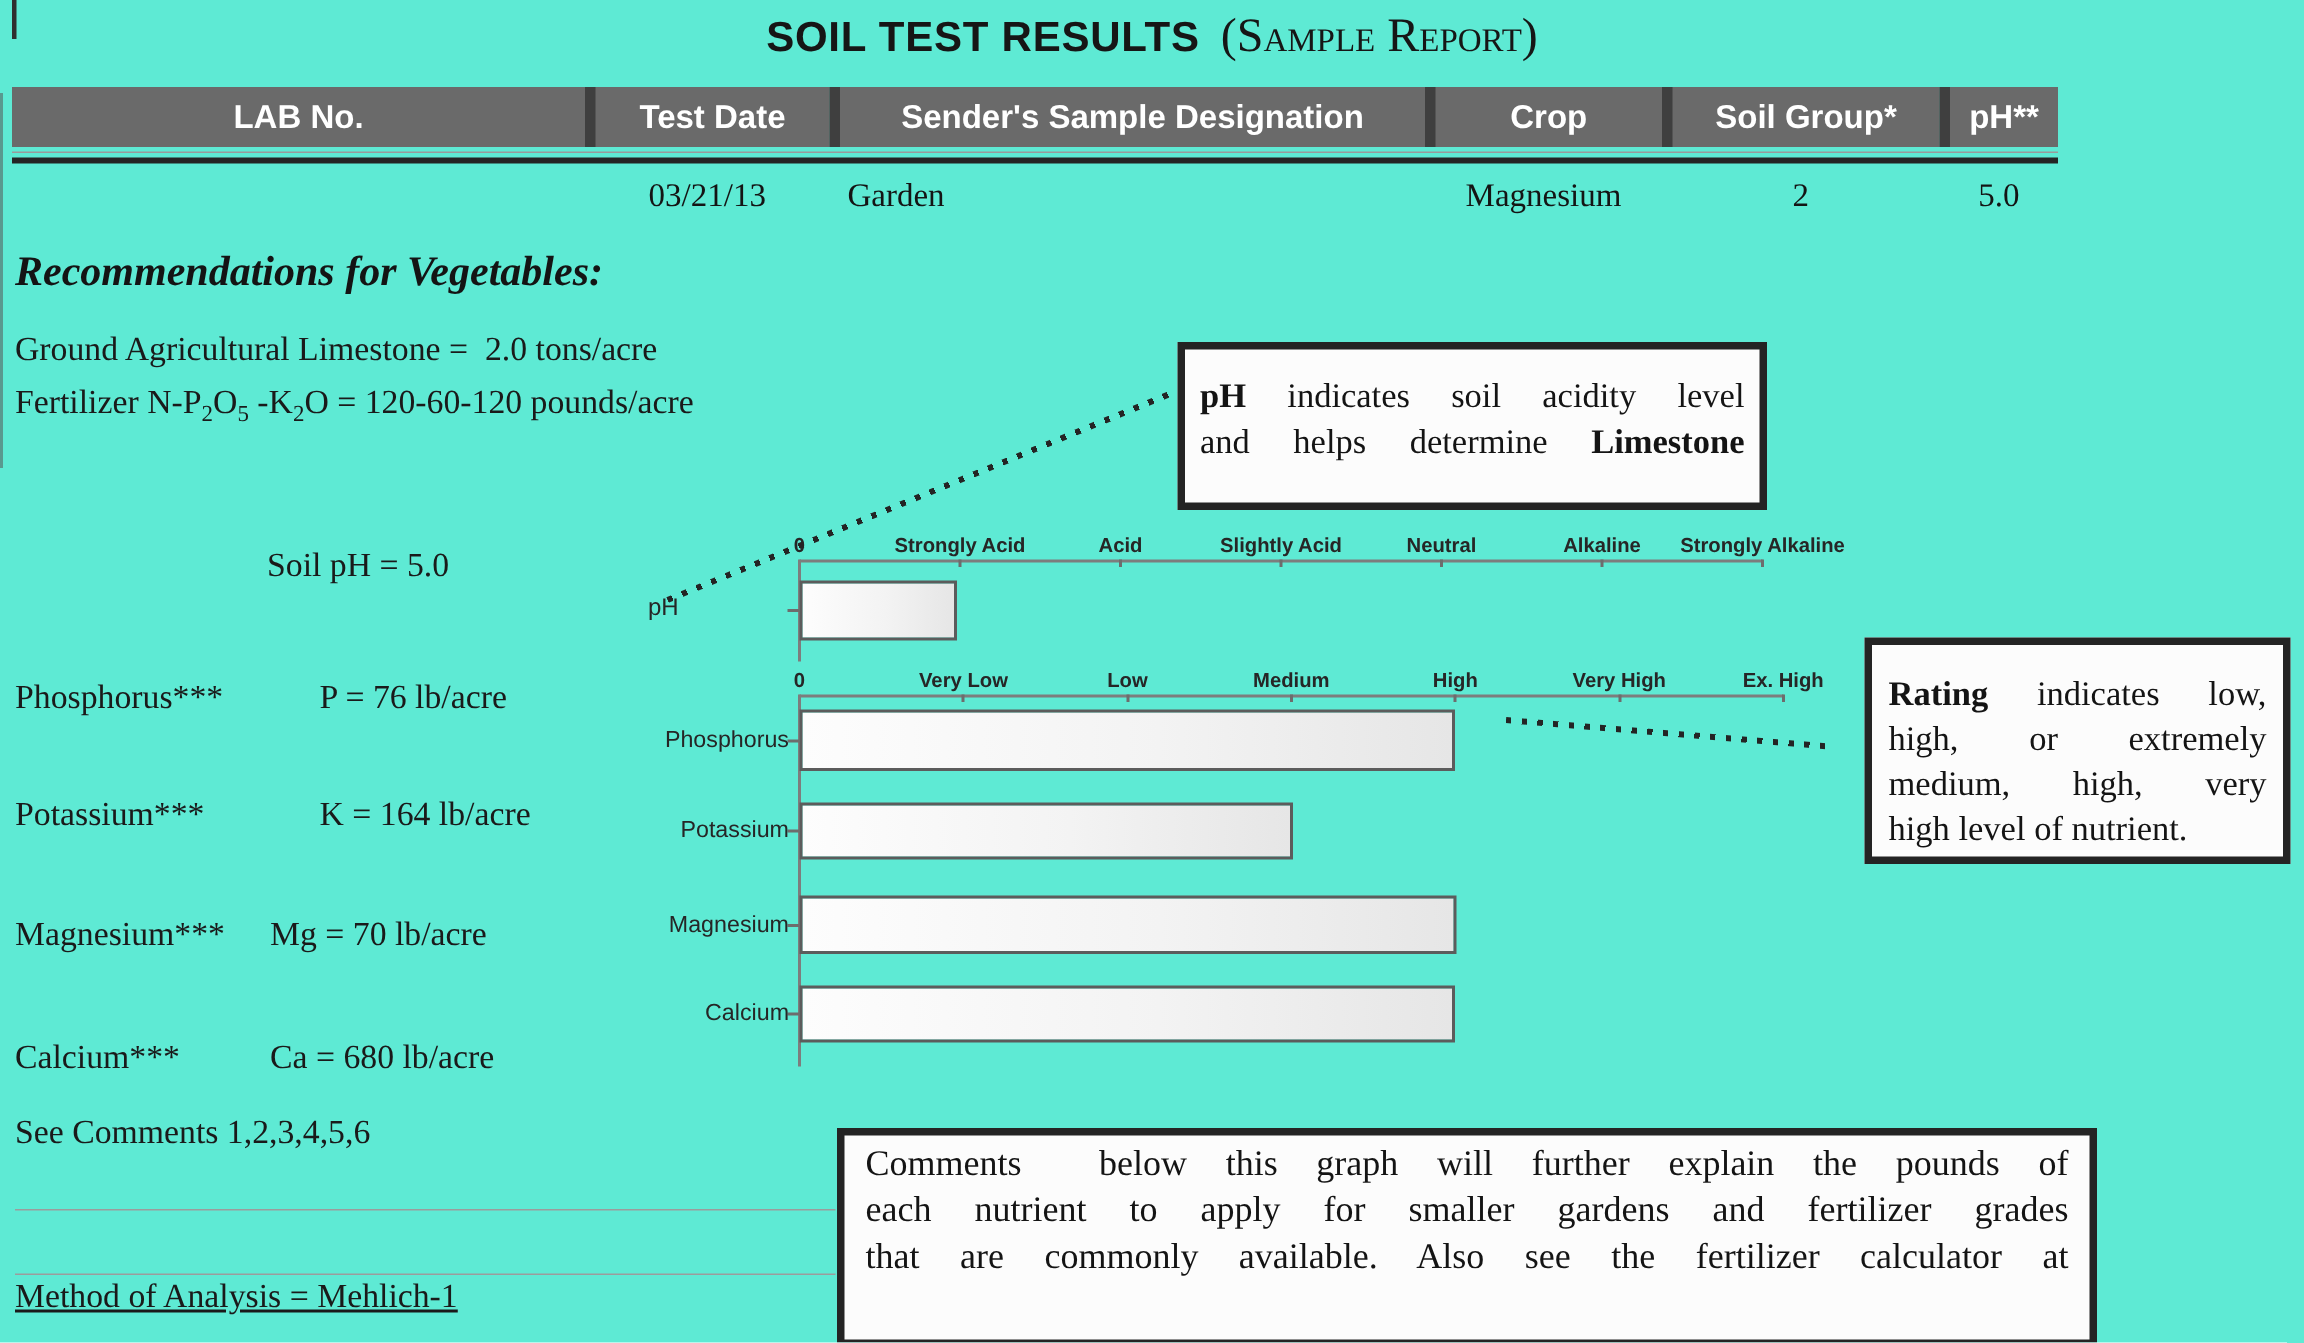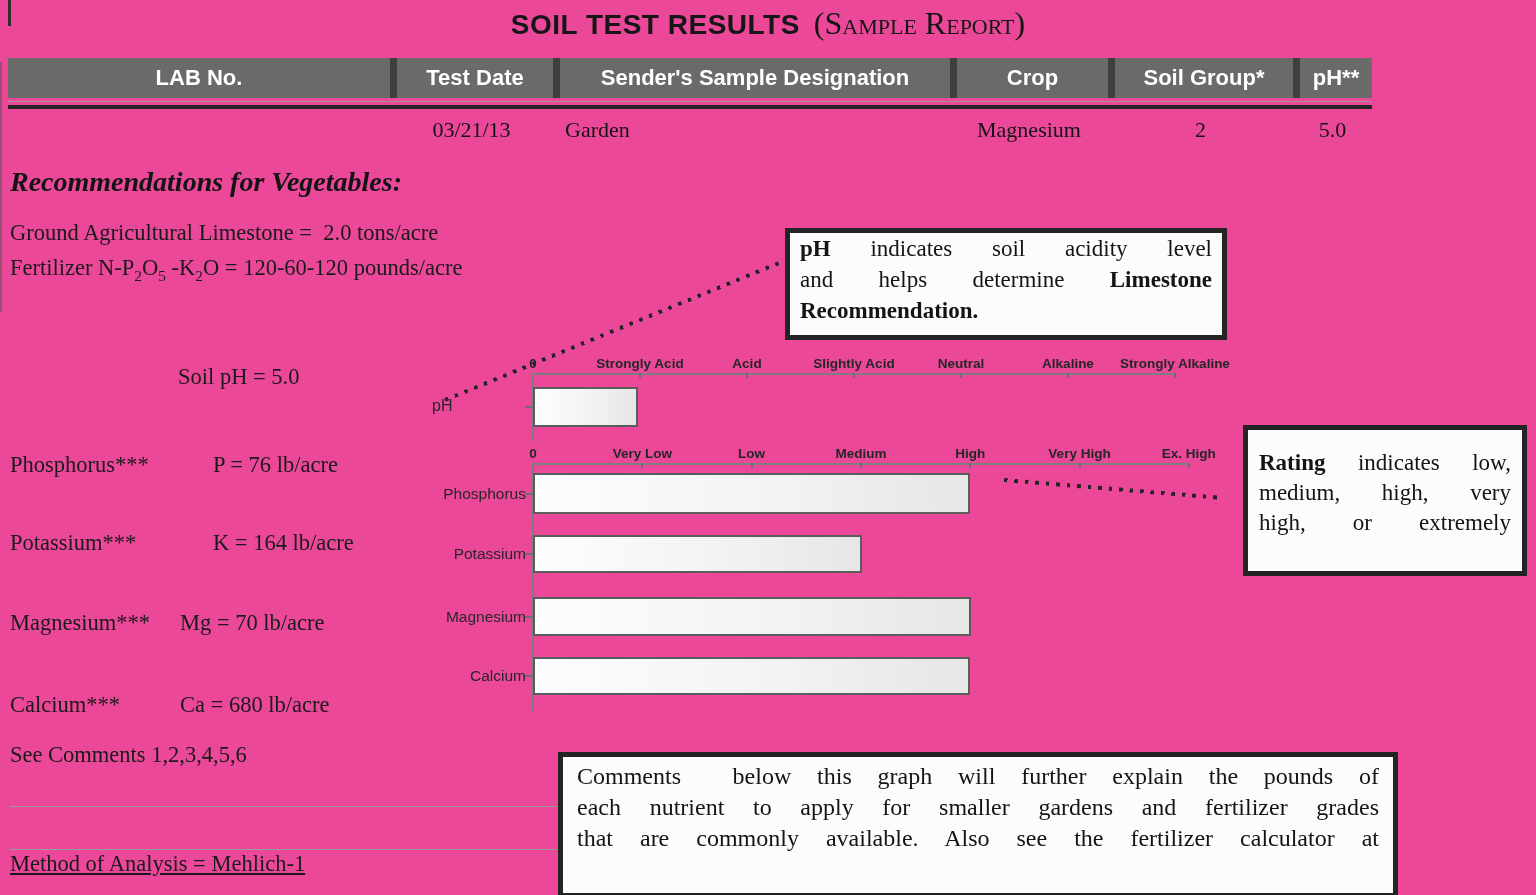--- a/index.html
+++ b/index.html
@@ -1,16 +1,16 @@
 <!DOCTYPE html>
 <html><head>
 <meta charset="utf-8">
 <style>
   html,body{margin:0;padding:0;background:#ffffff;}
-  #page{position:relative;width:1536px;height:895px;background:#ec4899;overflow:hidden;
+  #page{position:relative;width:1536px;height:895px;background:#5eead4;overflow:hidden;
         font-family:"Liberation Serif","DejaVu Serif",serif;color:#1b1b1b;}
   .abs{position:absolute;}
   #title-row{top:5px;left:0;width:100%;text-align:center;white-space:nowrap;}
   #title-main{font-family:"Liberation Sans","DejaVu Sans",sans-serif;font-weight:bold;font-size:28px;
               letter-spacing:.5px;color:#161616;}
   #title-sub{font-family:"Liberation Serif","DejaVu Serif",serif;font-variant:small-caps;
              font-size:32px;margin-left:14px;color:#161616;}
   #rule-thin{left:8px;top:101px;width:1364px;height:1px;background:#9a9a9a;}
   #rule-thick{left:8px;top:105px;width:1364px;height:4px;background:#242424;}
   #rec-heading{left:10px;top:166px;font-size:28px;font-weight:bold;font-style:italic;color:#141414;}
@@ -18,21 +18,21 @@
   #limestone-line{left:10px;top:220px;}
   #fertilizer-line{left:10px;top:255px;}
   #soil-ph{left:130px;top:364px;margin-left:48px;}
   #see-comments{left:10px;top:742px;}
   #hr1{left:10px;top:806px;width:547px;height:1px;background:#9c9c9c;}
   #method-line{left:10px;top:851px;text-decoration:underline;}
   #hr2{left:10px;top:849px;width:547px;height:1px;background:#9c9c9c;}
   sub{font-size:68%;line-height:0;}
   .box{position:absolute;border:5px solid #242424;background:#fcfcfc;box-sizing:border-box;
        font-family:"Liberation Serif","DejaVu Serif",serif;color:#141414;overflow:hidden;}
-  #ph-box{left:785px;top:228px;width:442px;height:112px;padding:0 10px;font-size:23px;line-height:31px;}
+  #ph-box{left:785px;top:228px;width:393px;height:112px;padding:15px 10px;font-size:23px;line-height:31px;}
   #rating-box{left:1243px;top:425px;width:284px;height:151px;padding:18px 11px;font-size:23px;line-height:30px;}
   #comments-box{left:558px;top:752px;width:840px;height:146px;padding:4px 14px;font-size:24px;line-height:31px;}
   .cl{text-align:justify;}
   .cl.just{text-align-last:justify;}
   .dotline{position:absolute;height:4px;transform-origin:0 50%;
     background-image:repeating-linear-gradient(90deg,#242424 0 3.5px,transparent 3.5px 10.5px);}
   #dotline-ph{left:445px;top:398px;width:363px;transform:rotate(-22.3deg);}
   #dotline-rating{left:1004px;top:478px;width:220px;transform:rotate(4.7deg);}
   #scan-mark-top{left:8px;top:0;width:3px;height:26px;background:#2f2f2f;}
   #scan-edge-left{left:0;top:62px;width:2px;height:250px;background:#555;opacity:.55;}
@@ -133,26 +133,26 @@
       <div style="position: absolute; left: 525px; top: 675px; width: 8px; height: 2px; background: rgb(109, 109, 109);"></div>
       <div style="position: absolute; left: 394px; width: 132px; top: 667px; text-align: right; font: 15.5px &quot;Liberation Sans&quot;, &quot;DejaVu Sans&quot;, sans-serif; color: rgb(38, 38, 38); white-space: nowrap;">Calcium</div>
     </div>
 
   <div class="dotline" id="dotline-ph"></div>
   <div class="dotline" id="dotline-rating"></div>
 
   <div class="box" id="ph-box">
       <div class="cl just"><b>pH</b><span> indicates soil acidity level</span></div>
       <div class="cl just"><span>and helps determine </span><b>Limestone</b></div>
-      <div class="cl"><b>Recommendation.</b></div>
     </div>
   <div class="box" id="rating-box">
       <div class="cl just"><b>Rating</b><span> indicates low,</span></div>
+      <div class="cl just"><span>high, or extremely</span></div>
       <div class="cl just"><span>medium, high, very</span></div>
-      <div class="cl just"><span>high, or extremely</span></div>
+      <div class="cl"><span>high level of nutrient.</span></div>
     </div>
   <div class="box" id="comments-box">
       <div class="cl just"><span>Comments&nbsp; below this graph will further explain the pounds of</span></div>
       <div class="cl just"><span>each nutrient to apply for smaller gardens and fertilizer grades</span></div>
       <div class="cl just"><span>that are commonly available. Also see the fertilizer calculator at</span></div>
     </div>
 
 </div>
 
 </body></html>

